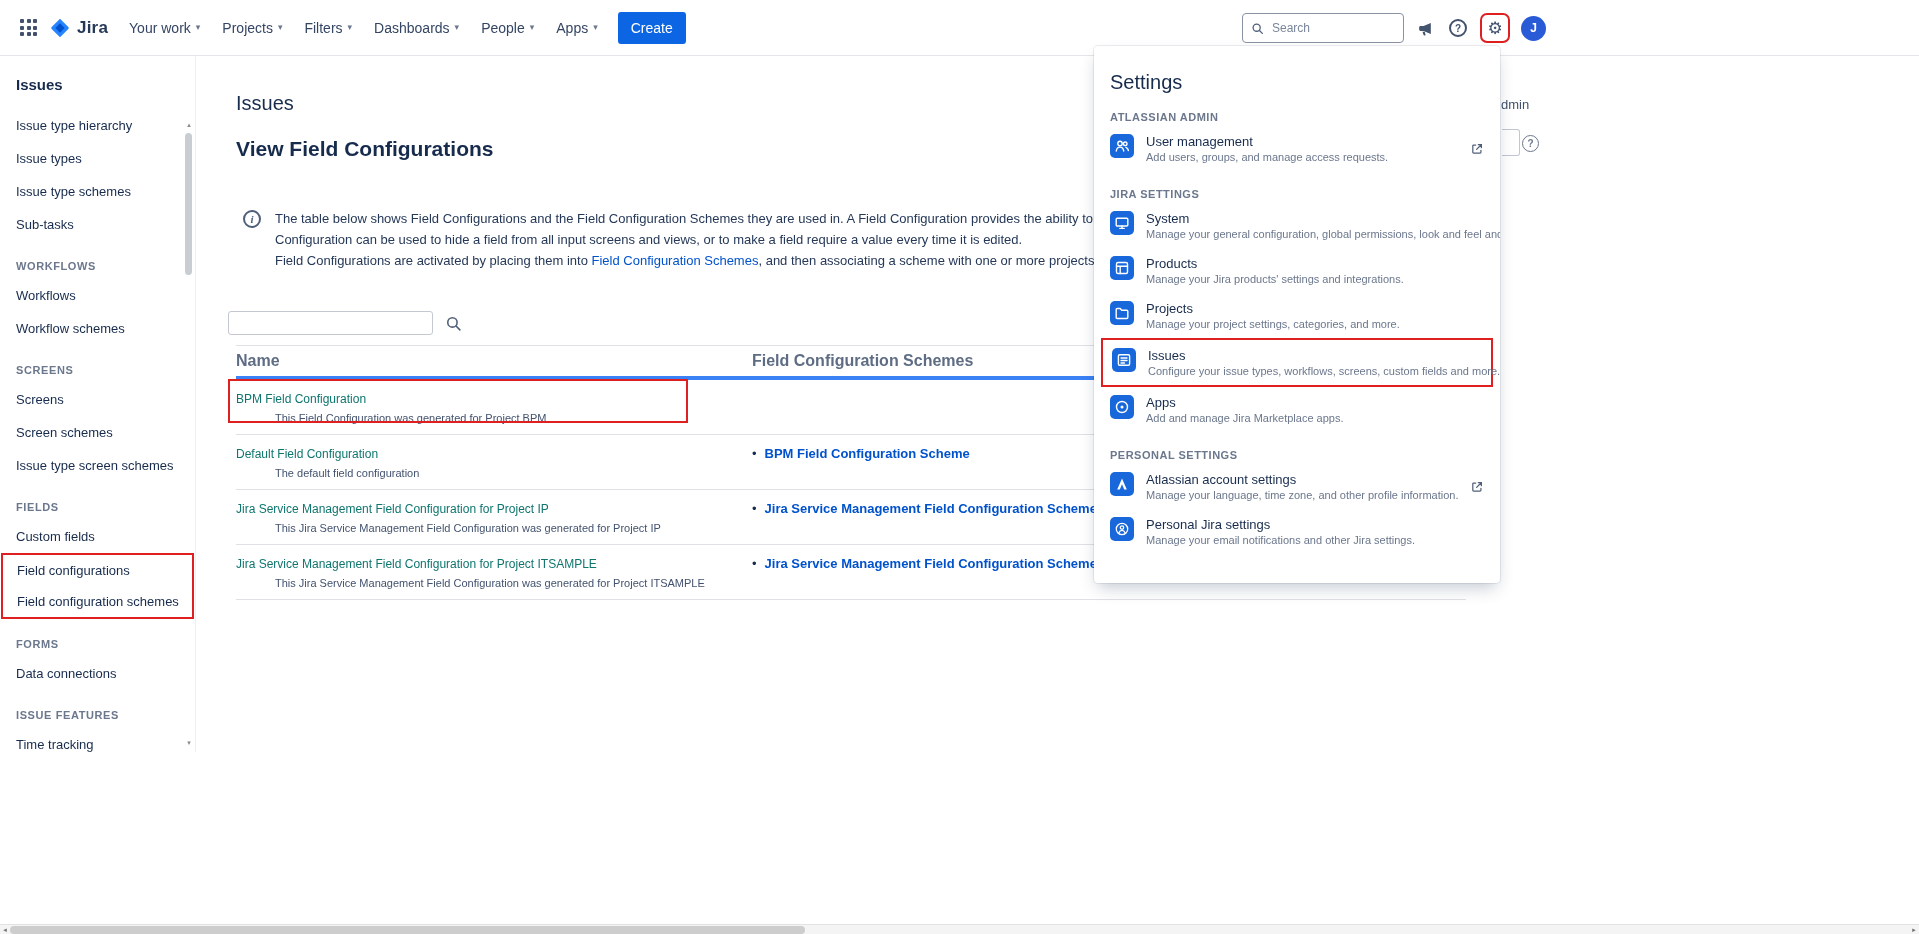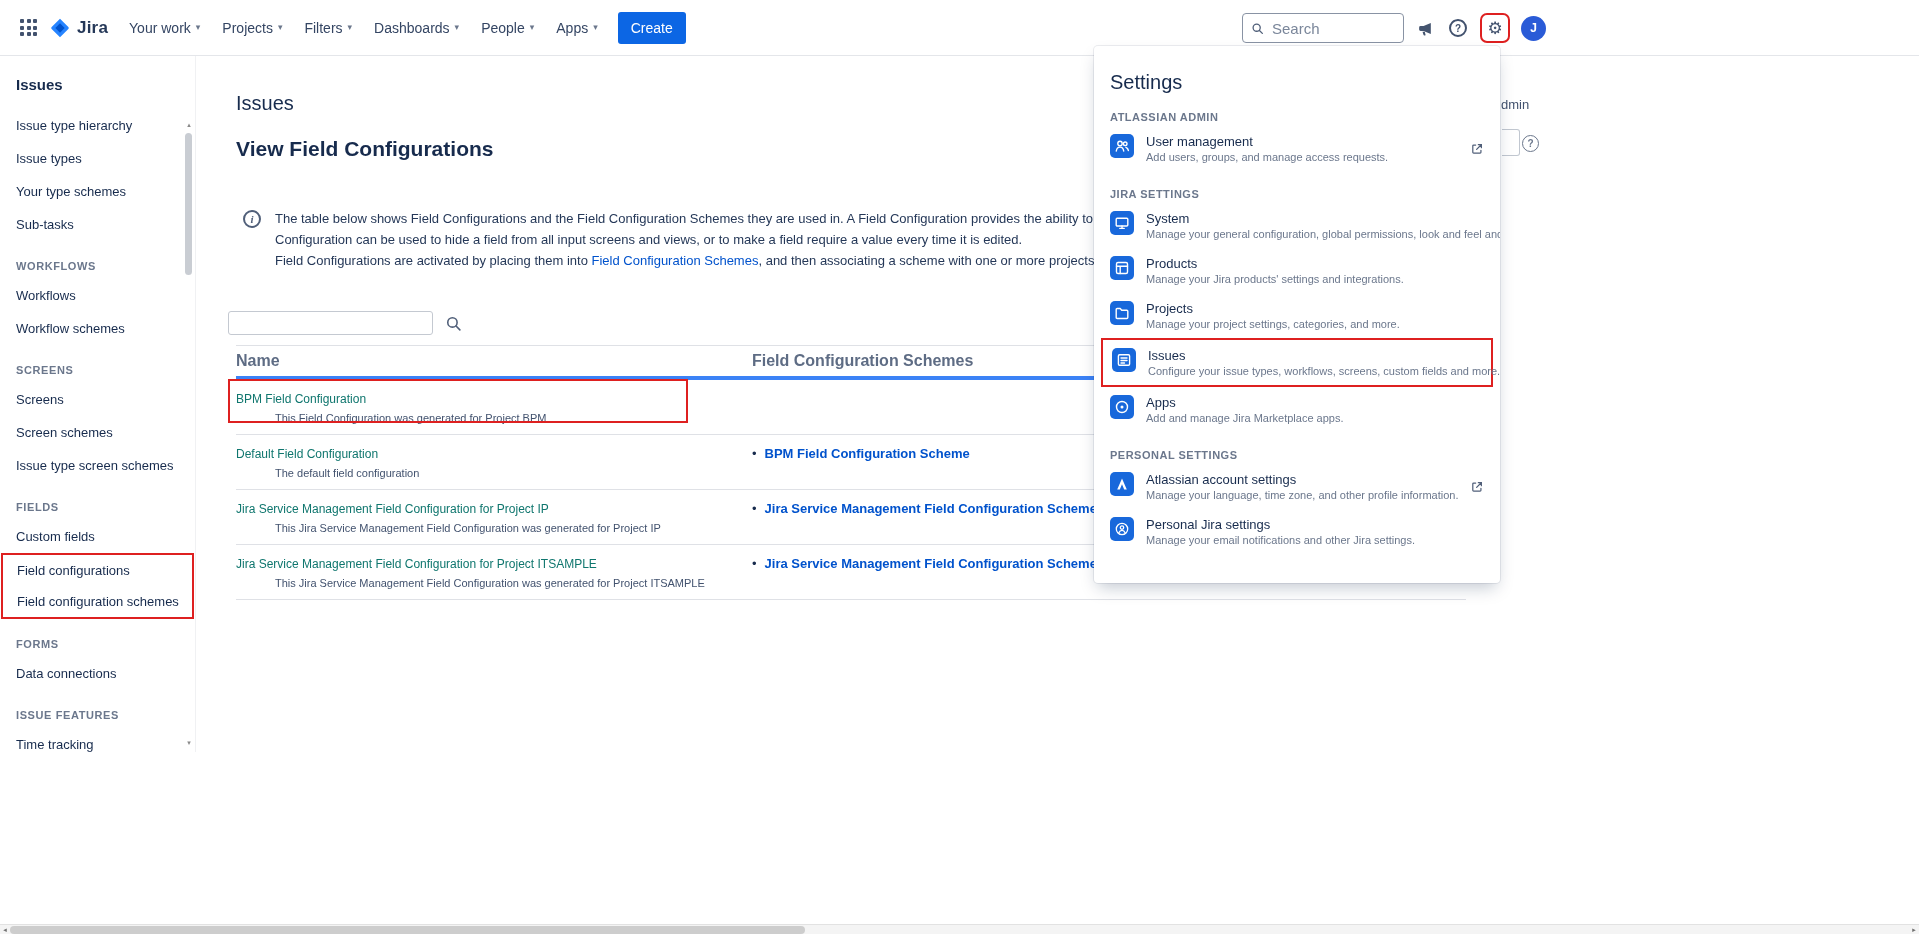--- a/index.html
+++ b/index.html
@@ -20,21 +20,21 @@
   .logo{display:flex;align-items:center;gap:6px;padding:0 10px 0 4px;cursor:pointer;}
   .logo .wordmark{font-size:17px;font-weight:700;color:#253858;letter-spacing:.2px;}
   .nav-item{display:flex;align-items:center;gap:5px;border:none;background:none;font-size:14px;
     color:#344563;padding:6px 11px;cursor:pointer;font-family:inherit;border-radius:3px;}
   .chev{font-size:9px;color:#6B778C;line-height:1;}
   .create-btn{background:#0C66E4;color:#fff;border:none;border-radius:3px;font-size:14px;
     font-weight:500;padding:8px 13px;margin-left:9px;cursor:pointer;font-family:inherit;}
   .tb-right{position:absolute;left:1242px;top:13px;display:flex;align-items:center;gap:11px;}
   .search-box{display:flex;align-items:center;border:1.5px solid #8993A4;border-radius:4px;
     height:30px;width:162px;padding:0 8px;gap:6px;background:#fff;}
-  .search-box input{border:none;outline:none;font-size:15px;width:100%;color:#172B4D;font-family:inherit;background:transparent;}
+  .search-box input{border:none;outline:none;font-size:12px;width:100%;color:#172B4D;font-family:inherit;background:transparent;}
   .search-box input::placeholder{color:#7A869A;}
   .icon-btn{border:none;background:none;padding:2px;cursor:pointer;display:flex;align-items:center;justify-content:center;}
   .q-circle{width:18px;height:18px;border:2px solid #42526E;border-radius:50%;display:flex;
     align-items:center;justify-content:center;font-size:10px;font-weight:700;color:#42526E;}
   .gear-wrap{width:30px;height:30px;border:2px solid #DE2020;border-radius:7px;background:none;
     display:flex;align-items:center;justify-content:center;cursor:pointer;padding:0;}
   .gear{font-size:17px;color:#42526E;line-height:1;font-family:"DejaVu Sans",sans-serif;}
   .avatar{width:25px;height:25px;border-radius:50%;background:#2A5BD7;color:#fff;font-size:12px;
     font-weight:700;border:none;display:flex;align-items:center;justify-content:center;cursor:pointer;font-family:inherit;}
 
@@ -177,21 +177,21 @@
     </button>
     <button class="avatar">J</button>
   </div>
 </header>
 
 <aside class="sidebar">
   <div class="side-title">Issues</div>
 
   <div class="side-item">Issue type hierarchy</div>
   <div class="side-item">Issue types</div>
-  <div class="side-item">Your type schemes</div>
+  <div class="side-item">Issue type schemes</div>
   <div class="side-item">Sub-tasks</div>
 
   <div class="side-head">WORKFLOWS</div>
   <div class="side-item">Workflows</div>
   <div class="side-item">Workflow schemes</div>
 
   <div class="side-head">SCREENS</div>
   <div class="side-item">Screens</div>
   <div class="side-item">Screen schemes</div>
   <div class="side-item">Issue type screen schemes</div>

